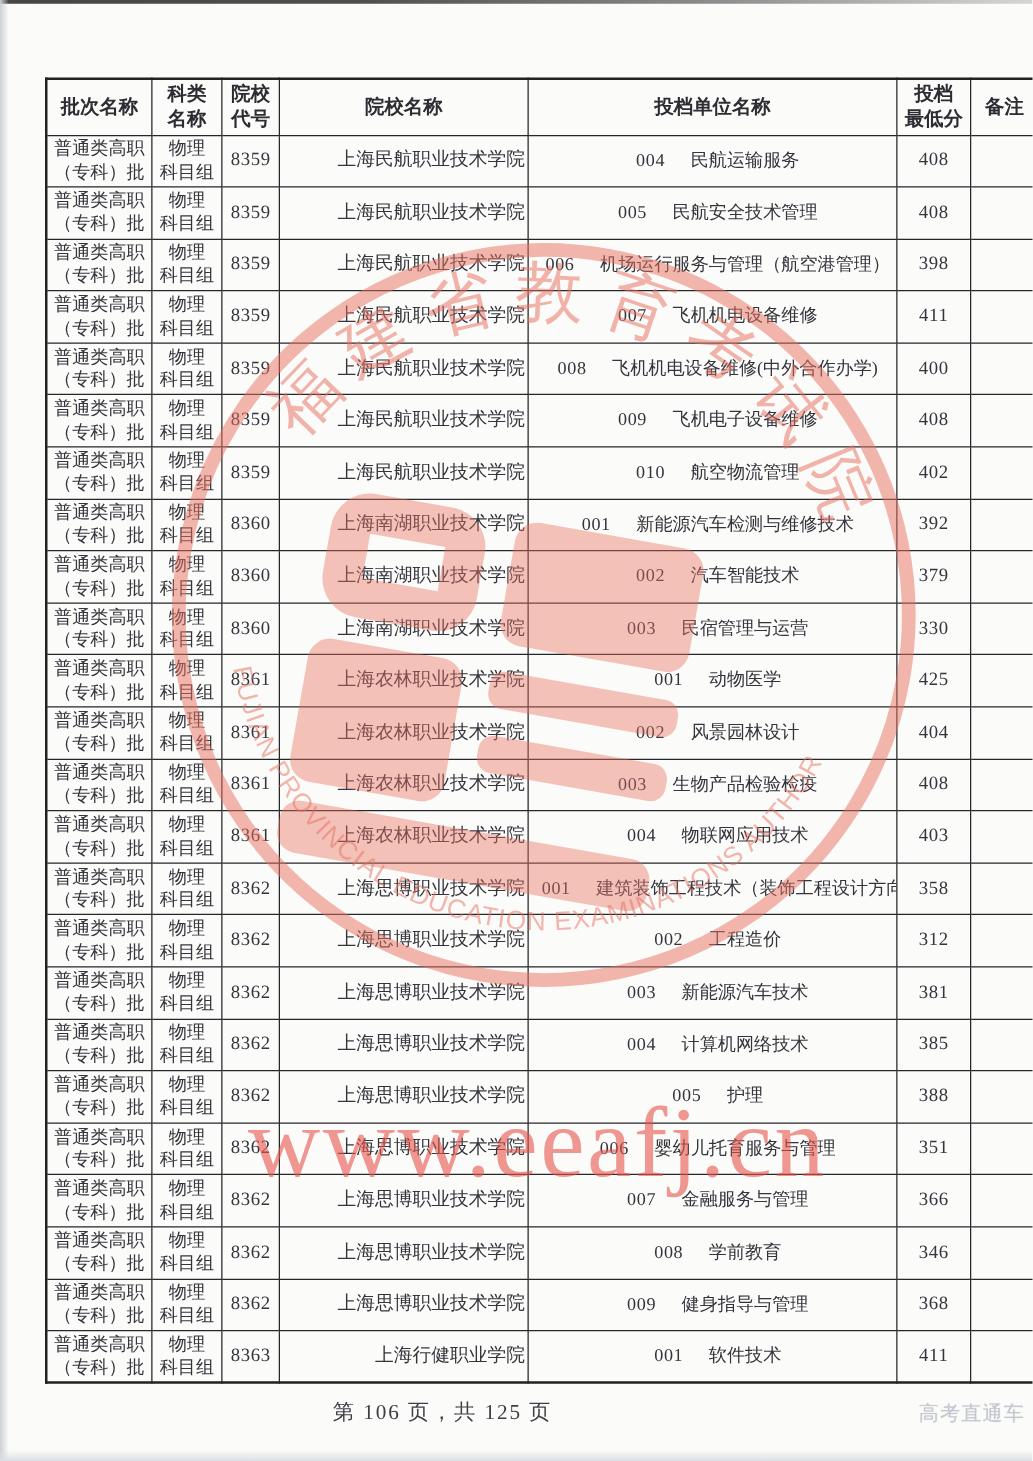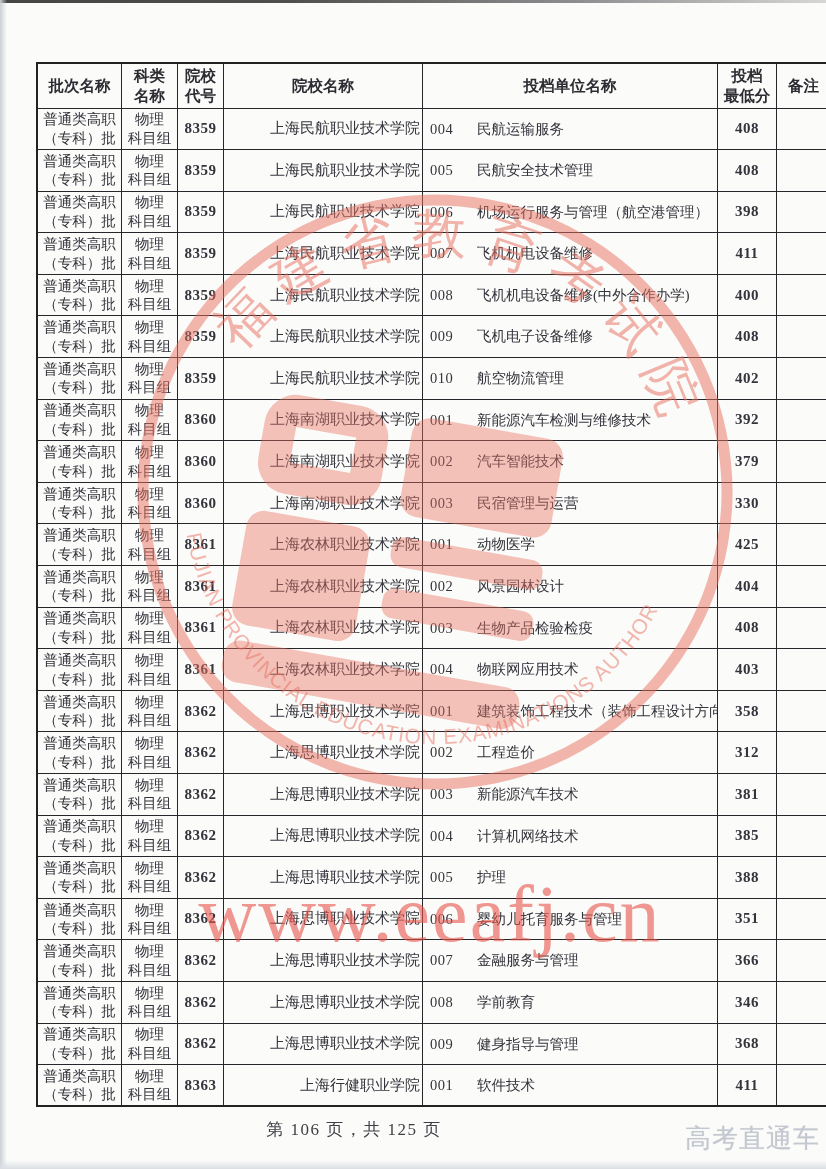--- a/index.html
+++ b/index.html
@@ -31,32 +31,32 @@
   .score-table th{font-weight:bold;font-size:15.5px;white-space:pre-line;color:#2c2c33;}
   .score-table td{font-size:14.5px;white-space:pre-line;color:#34343d;}
   .score-table .c0{width:79px;}
   .score-table .c1{width:51px;margin-top:27px;}
   .score-table .c2{width:41px;}
   .score-table .c3{width:194px;}
   .score-table .c4{width:290px;}
   .score-table .c5{width:54px;margin-left:16px;}
   .score-table .c6{width:49px;}
   .score-table td.c3{text-align:right;padding-left:9px;font-size:15px;white-space:nowrap;}
-  .score-table td.c2,.score-table td.c5{font-size:15px;letter-spacing:.5px;font-weight:bold;}
-  .score-table td.c4{text-align:left;padding-left:7px;white-space:nowrap;}
+  .score-table td.c2,.score-table td.c5{font-size:15px;letter-spacing:.5px;}
+  .score-table td.c4{text-align:center;padding-left:7px;white-space:nowrap;}
   .score-table td.c4 .ucode{display:inline-block;min-width:30px;letter-spacing:.5px;}
   .score-table td.c4 .uname{margin-left:17px;}
   .wm-overlay{position:absolute;left:0;top:0;pointer-events:none;}
   .page-footer{
     position:absolute;left:0;top:1118px;width:708px;text-align:center;
     font-size:17px;letter-spacing:1.5px;color:#3e3e46;
   }
   .brand-badge{
     position:absolute;right:6px;top:1121px;
-    font-size:26px;letter-spacing:1px;color:#c3c7cf;
+    font-size:16px;letter-spacing:1px;color:#c3c7cf;
     font-family:"Liberation Sans","DejaVu Sans",sans-serif;
     text-shadow:0 0 1px #dadde2;
   }
 </style>
 </head>
 <body>
 
 <div class="scan-top"></div>
 <div class="scan-left"></div>
 <div class="scan-bottom"></div>

